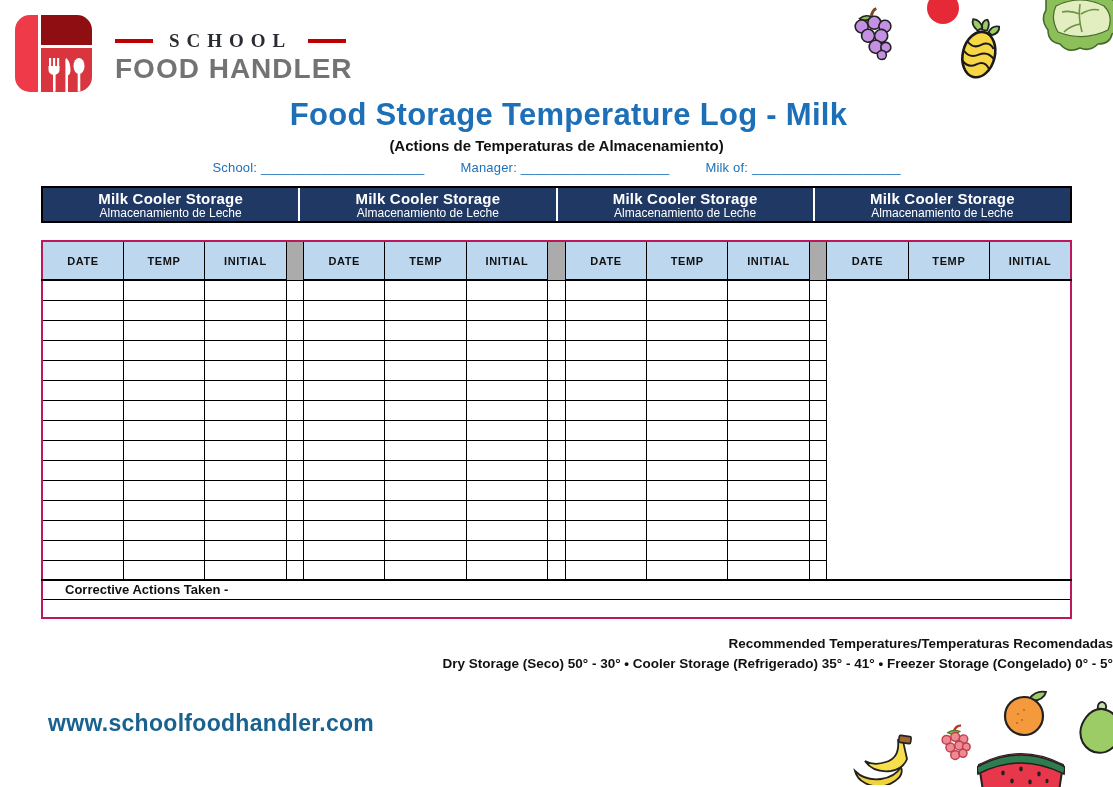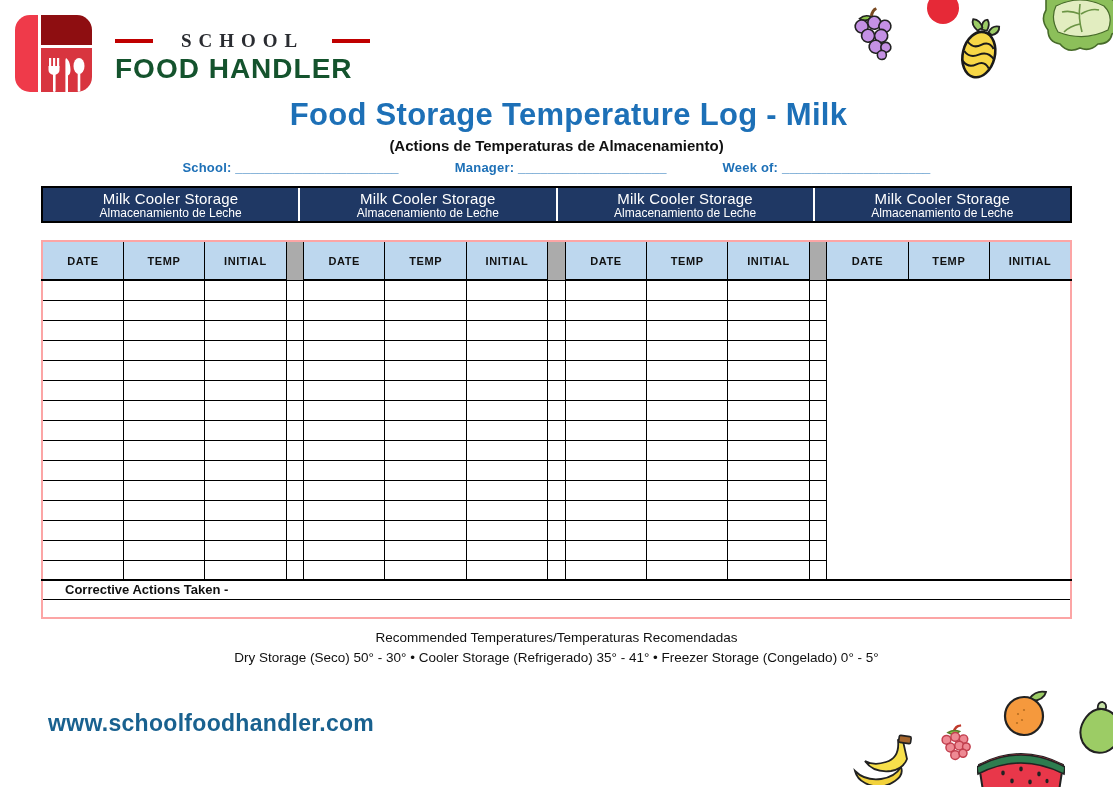--- a/index.html
+++ b/index.html
@@ -6,60 +6,60 @@
   html,body { background:#ffffff; }
   .page {
     position:relative; width:1113px; height:787px;
     background:#ffffff; overflow:hidden;
     font-family:"Liberation Sans", sans-serif;
   }
   
   .brand { position:absolute; top:14px; left:14px; display:flex; align-items:center; }
   .logo-icon { width:79px; height:79px; }
   .brand-text { margin-left:22px; margin-top:8px; }
-  .brand-line1 { display:flex; align-items:center; gap:28px; }
+  .brand-line1 { display:flex; align-items:center; gap:16px; }
   .brand-line1 .dash { width:38px; height:4px; background:#c00000; }
   .brand-school {
     font-family:"Liberation Serif", serif; font-size:19px; font-weight:600;
     letter-spacing:7px; color:#2a2c31;
   }
   .brand-handler {
-    font-size:28px; font-weight:800; letter-spacing:1px; color:#14532d; margin-top:1px;
+    font-size:28px; font-weight:800; letter-spacing:1px; color:#737373; margin-top:1px;
   }
   
   .doc-title {
     margin-top:97px; text-align:center;
     font-size:31px; font-weight:800; color:#1d70b7; letter-spacing:0.3px;padding-left:24px;
   }
   .doc-subtitle {
     margin-top:4px; text-align:center;
     font-size:15px; font-weight:700; color:#111111;
   }
   .field-row {
-    margin-top:6px; display:flex; justify-content:center; gap:56px;
-    font-size:13px; font-weight:700; color:#1d70b7;
+    margin-top:6px; display:flex; justify-content:center; gap:36px;
+    font-size:13px; font-weight:400; color:#1d70b7;
   }
   .field { white-space:nowrap; letter-spacing:0.2px; }
   
   .band {
     margin:11px 41px 0 41px; display:flex;
     background:#1f3864; border:2px solid #000000; height:37px;
   }
   .band-section {
     flex:1 1 0; color:#ffffff; text-align:center; padding-top:2px;
     border-right:2px solid #ffffff;
   }
   .band-section:last-child { border-right:none; }
-  .band-title { font-size:15px; font-weight:400; line-height:17px; letter-spacing:0.2px; }
+  .band-title { font-size:15px; font-weight:700; line-height:17px; letter-spacing:0.2px; }
   .band-sub   { font-size:12px; font-weight:400; line-height:13px; }
   
   .log-table {
     margin:17px 41px 0 41px; width:1031px;
     border-collapse:collapse; table-layout:fixed;
-    border:2px solid #fca5a5;
+    border:2px solid #be185d;
   }
   col.c-data   { width:8%; }
   col.c-spacer { width:1.73%; }
   .log-table th.hcell {
     background:#bdd7ee; border:1px solid #000000; border-bottom:2px solid #000000;
     height:39px; font-size:11px; font-weight:800; letter-spacing:0.6px; color:#111111;
     text-align:center;
   }
   .log-table td.dcell { border:1px solid #000000; height:20px; background:#ffffff; }
   .log-table td.spacer {
@@ -67,22 +67,22 @@
     border-top:none; border-bottom:none;
   }
   .log-table td.corr {
     border:1px solid #000000; border-top:2px solid #000000;
     height:19px; font-size:13px; font-weight:800; color:#111111;
     padding-left:22px; text-align:left;
   }
   .log-table td.blank { border:1px solid #000000; height:19px; background:#ffffff; }
   
   .recommended {
-    margin-top:9px; text-align:center; color:#111111;
-    font-size:13.5px; font-weight:400; line-height:20px;
+    margin-top:15px; text-align:right; color:#111111;
+    font-size:13.5px; font-weight:700; line-height:20px;
   }
   .website {
     position:absolute; left:48px; top:702px;
     font-size:23px; font-weight:800; letter-spacing:0.3px; color:#19618f;margin-top:8px;
   }
   
   .fruit { position:absolute; }
   .f-grapes     { top:8px;   left:850px; transform:rotate(-8deg); }
   .f-tomato     { top:-13px; left:926px; }
   .f-pineapple  { top:18px;  left:957px; transform:rotate(14deg); }
@@ -133,21 +133,21 @@
       </div>
       <div class="brand-handler">FOOD HANDLER</div>
     </div>
   </div>
 
   <div class="doc-title">Food Storage Temperature Log - Milk</div>
   <div class="doc-subtitle">(Actions de Temperaturas de Almacenamiento)</div>
   <div class="field-row">
     <span class="field"><span>School:</span> <span>______________________</span></span>
     <span class="field"><span>Manager:</span> <span>____________________</span></span>
-    <span class="field"><span>Week of:</span> <span>____________________</span></span>
+    <span class="field"><span>Milk of:</span> <span>____________________</span></span>
   </div>
 
   <div class="band">
     <div class="band-section">
       <div class="band-title">Milk Cooler Storage</div>
       <div class="band-sub">Almacenamiento de Leche</div>
     </div>
     <div class="band-section">
       <div class="band-title">Milk Cooler Storage</div>
       <div class="band-sub">Almacenamiento de Leche</div>

